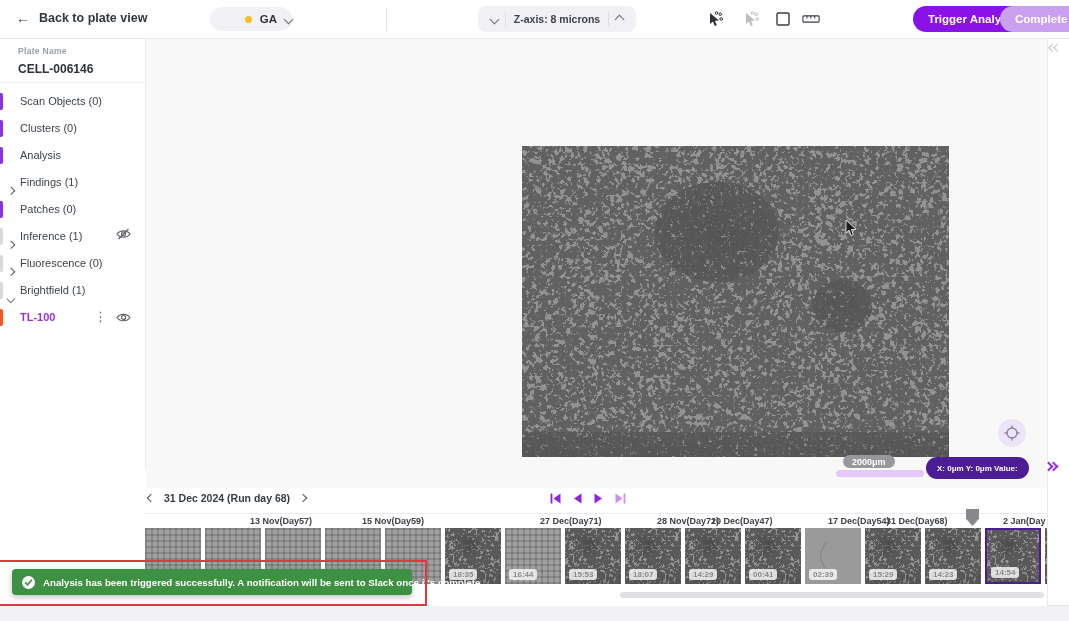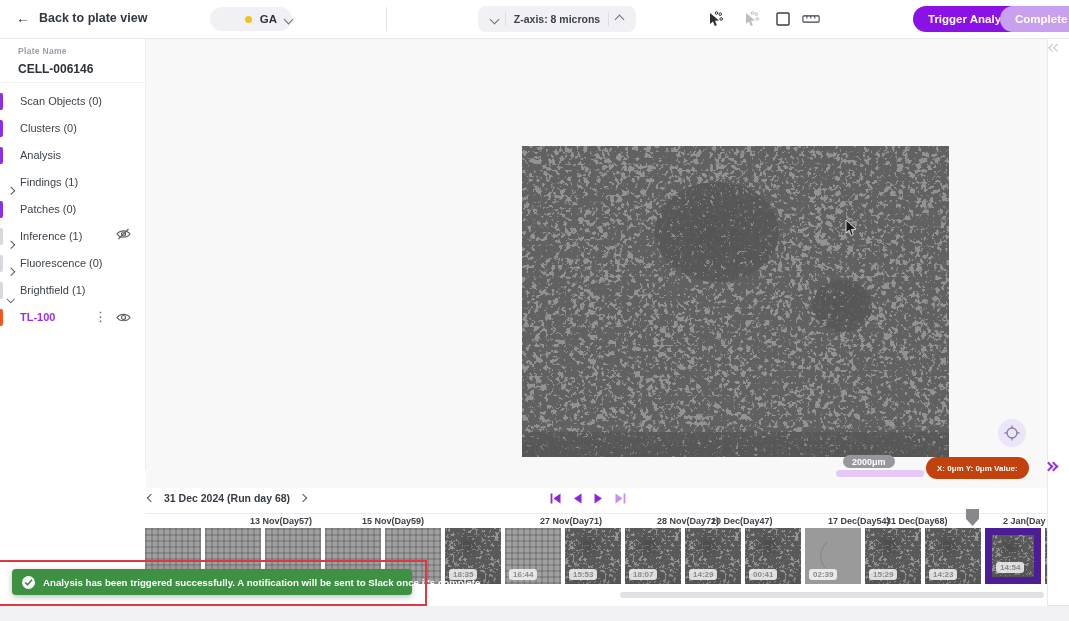--- a/index.html
+++ b/index.html
@@ -50,41 +50,41 @@
   #img-shade{position:absolute;left:376px;top:108px;width:427px;height:311px;z-index:2;pointer-events:none;
      background:
        radial-gradient(ellipse 115px 85px at 46% 28%, rgba(60,60,60,.16), transparent 70%),
        radial-gradient(ellipse 55px 45px at 75% 51%, rgba(60,60,60,.13), transparent 70%),
        linear-gradient(to top, rgba(70,70,70,.18), transparent 10%);}
   #crosshair-btn{position:absolute;left:998px;top:419px;width:28px;height:28px;border-radius:50%;background:#ece5f7;
      display:flex;align-items:center;justify-content:center;cursor:pointer;z-index:4;}
   #scale-badge{position:absolute;left:843px;top:455px;height:13px;padding:0 9px;border-radius:7px;background:#97979d;
      color:#fff;font-size:9px;font-weight:700;display:flex;align-items:center;z-index:4;}
   #scale-bar{position:absolute;left:836px;top:470px;width:88px;height:7px;border-radius:4px;background:#e3c8f8;z-index:4;}
-  #coords-badge{position:absolute;left:926px;top:457px;height:22px;padding:0 11px;border-radius:11px;background:#c2410c;
+  #coords-badge{position:absolute;left:926px;top:457px;height:22px;padding:0 11px;border-radius:11px;background:#4c1d95;
      color:#fff;font-size:8px;font-weight:700;display:flex;align-items:center;z-index:4;}
   #expand-right{position:absolute;left:1046px;top:461px;z-index:6;background:#fff;padding:2px 1px;display:flex;cursor:pointer;}
   #expand-right .chv{width:5px;height:5px;border-width:2px;border-color:#9b30e0;margin-left:-2px;}
   #collapse-left{position:absolute;left:1050px;top:45px;display:flex;cursor:pointer;z-index:6;}
   #collapse-left .chv{width:4.5px;height:4.5px;border-width:1.5px;border-color:#c6c6cb;margin-right:-1px;}
   #right-divider{position:absolute;left:1047px;top:38px;width:1px;height:567px;background:#e9e9ec;z-index:2;}
   #mouse-cursor{position:absolute;left:845px;top:220px;z-index:5;pointer-events:none;}
 
   
   #datenav{position:absolute;left:148px;top:492px;display:flex;align-items:center;gap:10px;z-index:3;}
   #datenav .chv{width:5px;height:5px;border-width:1.4px;border-color:#4f545b;cursor:pointer;}
   #datenav .lbl{font-size:10.5px;font-weight:700;color:#363c43;}
   #playback{position:absolute;left:550px;top:493px;display:flex;align-items:center;gap:12px;z-index:3;}
   #playback svg{cursor:pointer;display:block;}
 
   
   #timeline{position:absolute;left:145px;top:513px;width:902px;height:92px;border-top:1px solid #ebebee;overflow:hidden;background:#fff;z-index:2;}
   .tl-date{position:absolute;top:2px;font-size:9px;font-weight:700;color:#3c4148;white-space:nowrap;}
   .thumb{position:absolute;top:14px;width:56px;height:56px;box-sizing:border-box;overflow:hidden;background:#939393;cursor:pointer;}
-  .thumb.sel{border:7px solid #4c1d95;}
+  .thumb.sel{border:2px solid #4c1d95;}
   .thumb.grid{background-color:#a0a0a2;
      background-image:repeating-linear-gradient(0deg, rgba(55,55,55,.22) 0 2px, transparent 2px 6px),
                       repeating-linear-gradient(90deg, rgba(55,55,55,.22) 0 2px, transparent 2px 6px);}
   .thumb.plain{background:#9a9a9a;}
   .thumb svg{position:absolute;left:0;top:0;}
   .thumb .blob{position:absolute;left:0;top:0;right:0;bottom:0;
      background:radial-gradient(circle 18px at 42% 30%, rgba(50,50,50,.35), transparent 75%),
                 linear-gradient(to top, rgba(60,60,60,.25), transparent 25%);}
   .chip{position:absolute;left:4px;bottom:4px;background:rgba(250,250,250,.82);color:#8a8a8e;
      font-size:8px;font-weight:700;padding:1px 4px;border-radius:3px;z-index:2;}
@@ -306,21 +306,21 @@
     </svg>
     <svg width="11" height="11" viewBox="0 0 11 11" style="opacity:.5">
       <path d="M9.5 0.5 v10" stroke="#8e24e0" stroke-width="1.8"></path>
       <path d="M0.5 0.5 L7.5 5.5 L0.5 10.5 Z" fill="#8e24e0"></path>
     </svg>
   </div>
 
   <div id="timeline">
       <span class="tl-date" style="left: 105px;">13 Nov(Day57)</span>
       <span class="tl-date" style="left: 217px;">15 Nov(Day59)</span>
-      <span class="tl-date" style="left: 395px;">27 Nov(Day71)</span>
+      <span class="tl-date" style="left: 395px;">27 Dec(Day71)</span>
       <span class="tl-date" style="left: 512px;">28 Nov(Day72)</span>
       <span class="tl-date" style="left: 566px;">10 Dec(Day47)</span>
       <span class="tl-date" style="left: 683px;">17 Dec(Day54)</span>
       <span class="tl-date" style="left: 741px;">31 Dec(Day68)</span>
       <span class="tl-date" style="left: 858px;">2 Jan(Day</span>
       <div class="thumb grid" style="left: 0px;"></div>
       <div class="thumb grid" style="left: 60px;"></div>
       <div class="thumb grid" style="left: 120px;"></div>
       <div class="thumb grid" style="left: 180px;"></div>
       <div class="thumb grid" style="left: 240px;"></div>

